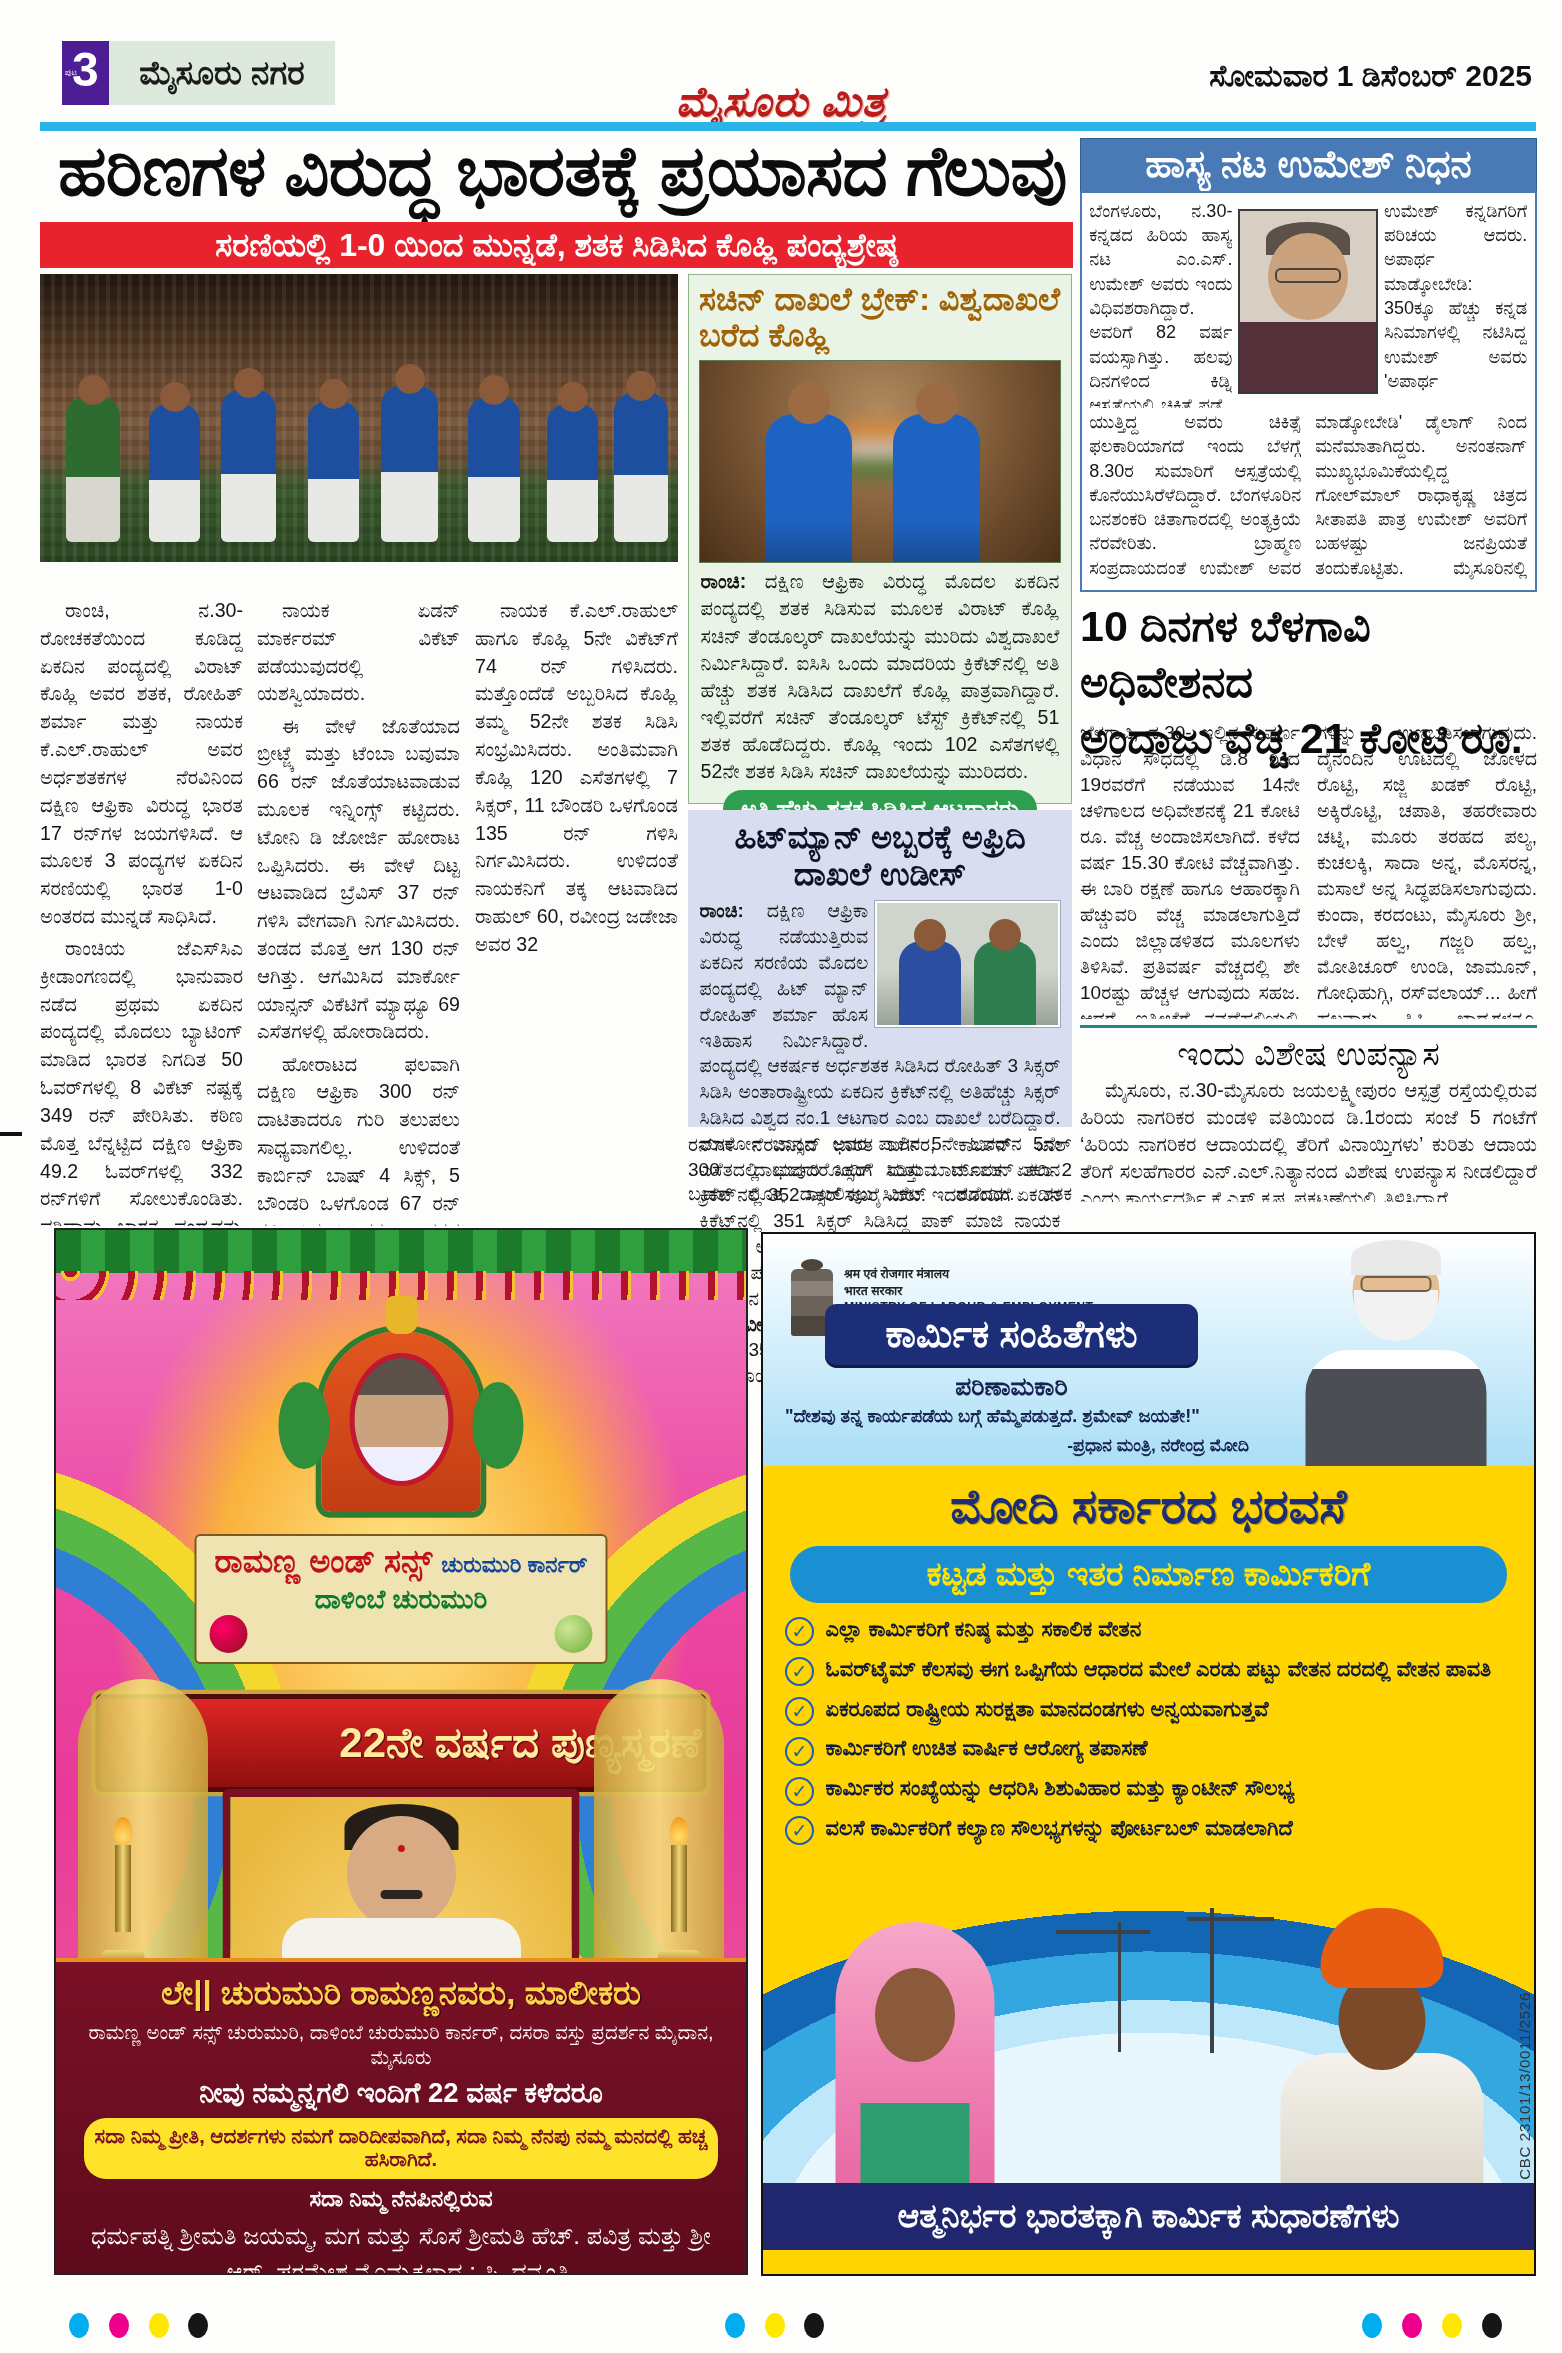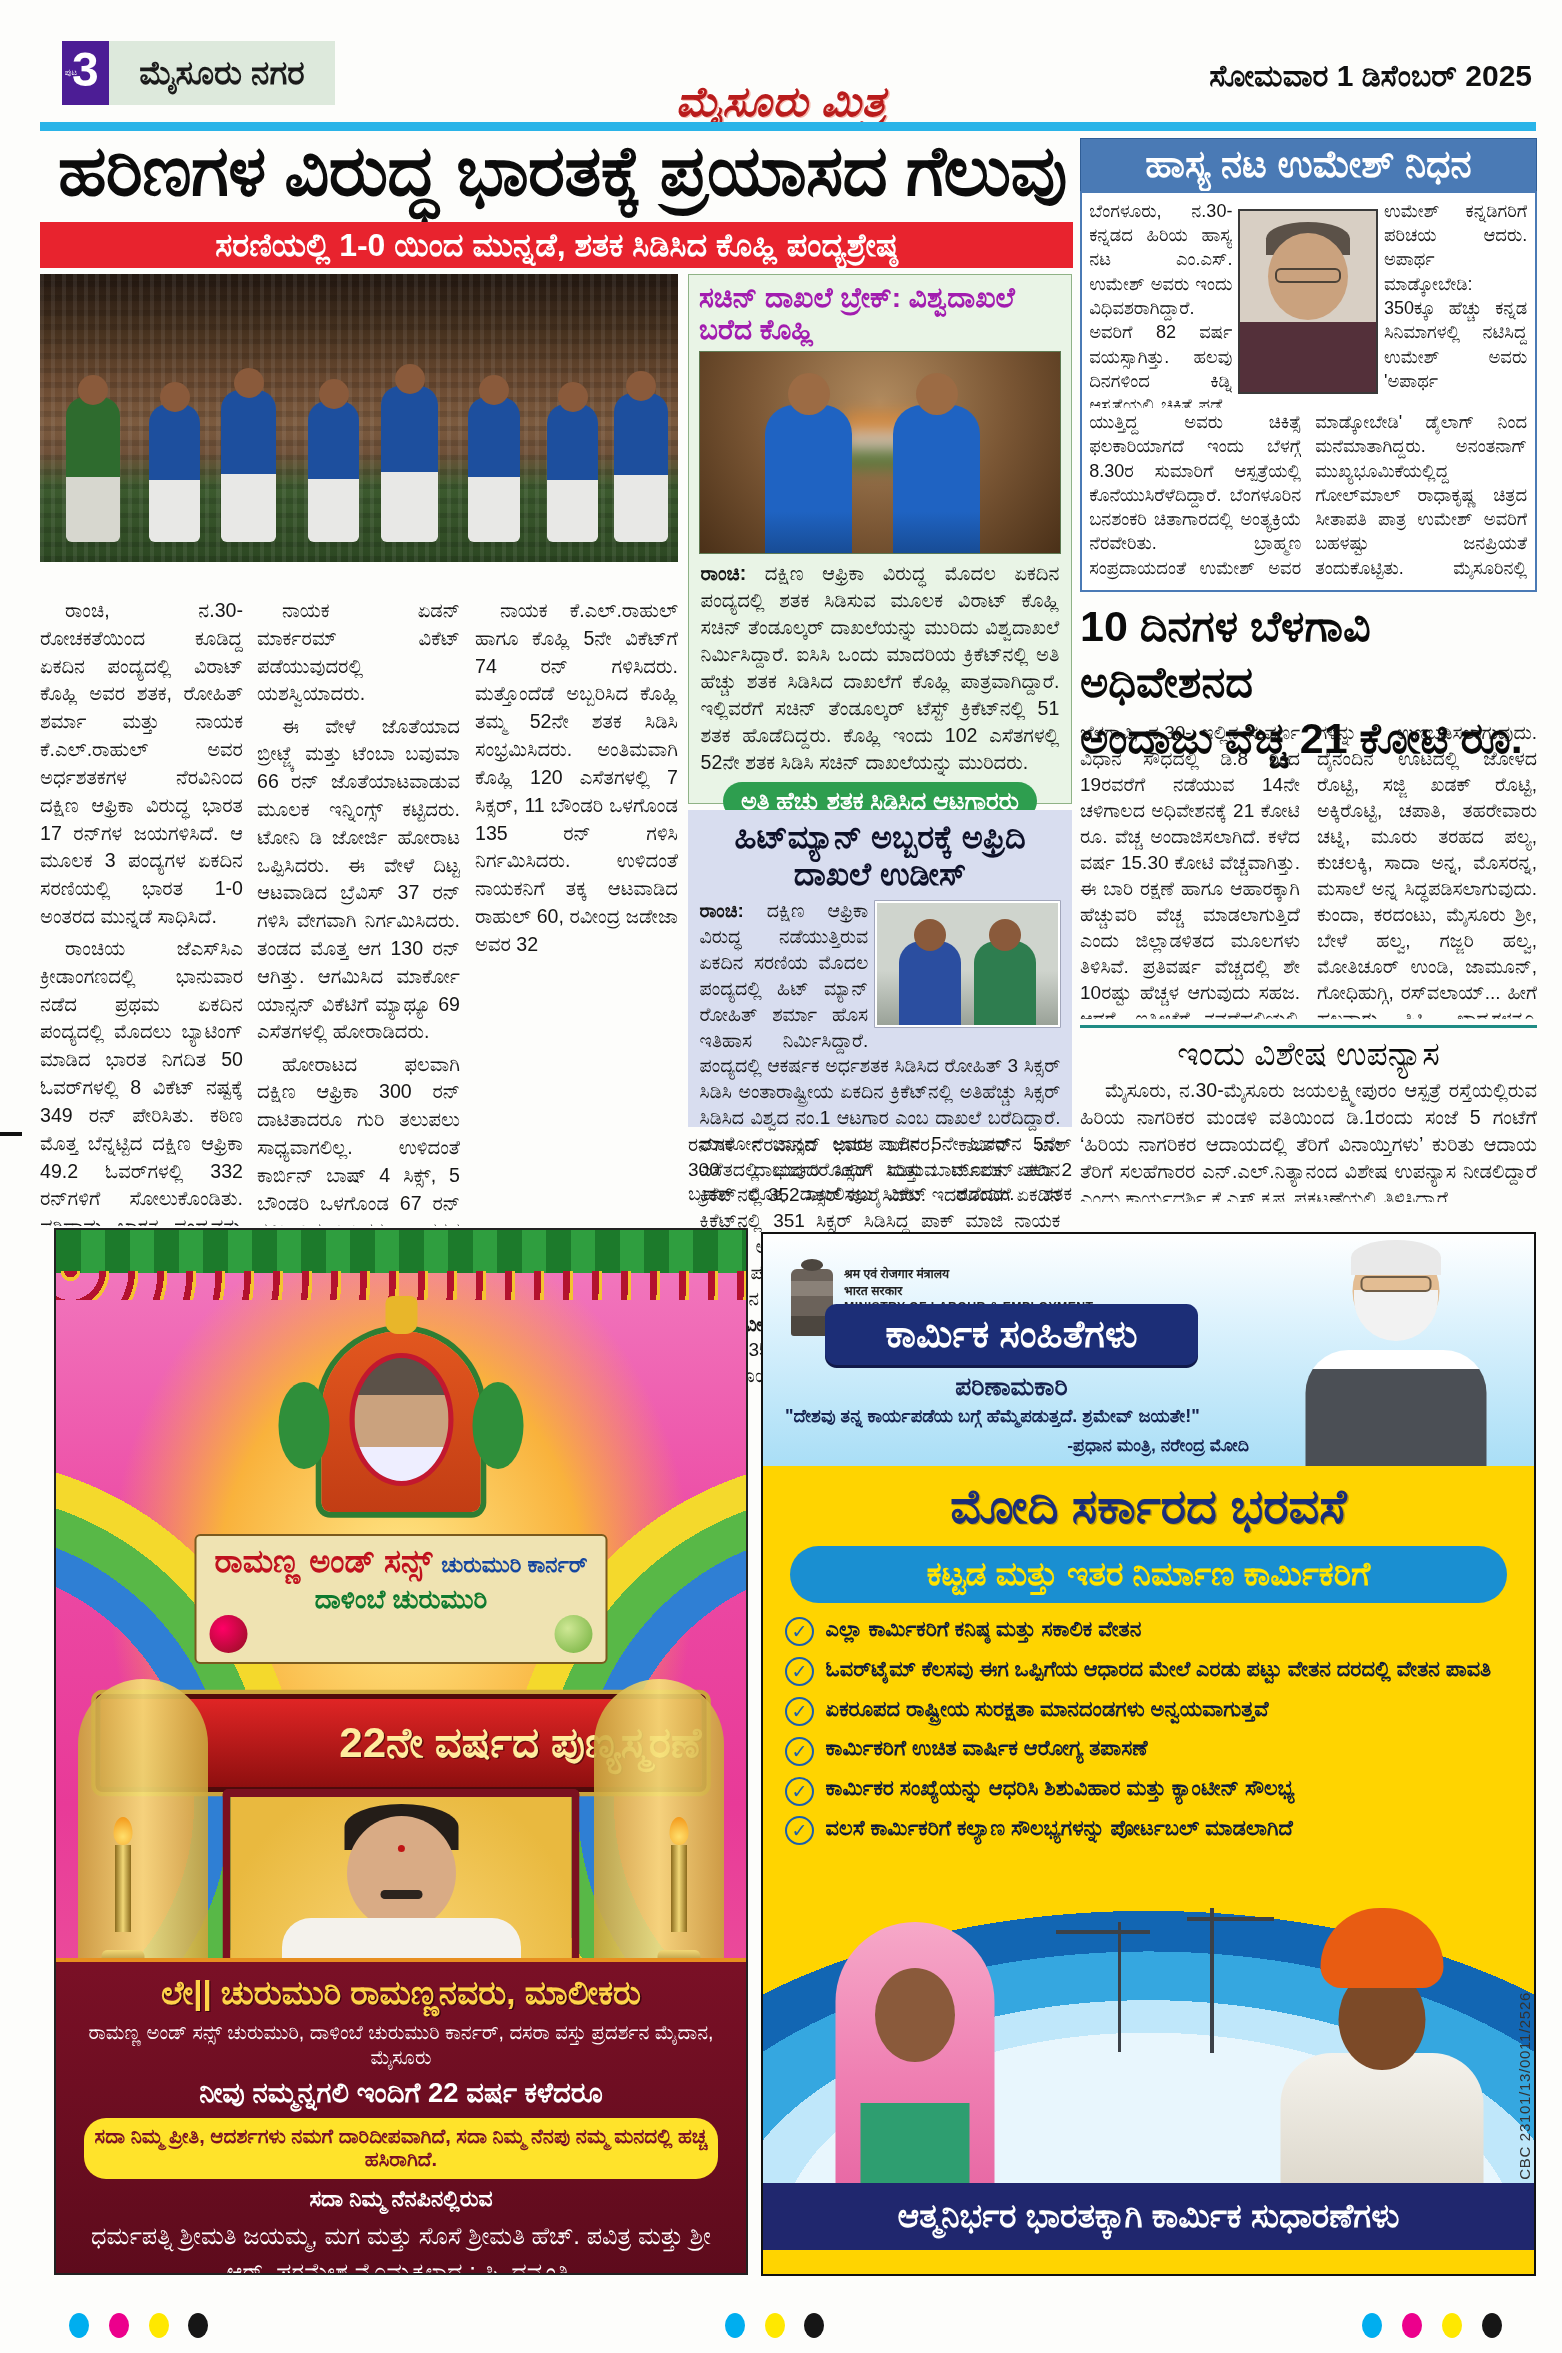--- a/index.html
+++ b/index.html
@@ -32,21 +32,21 @@
   .fig.blue{background:linear-gradient(180deg,#1d4f9e 0 55%,#e8e8e6 55% 100%);}
   .fig.green{background:linear-gradient(180deg,#2e6b2e 0 55%,#d7d7cf 55% 100%);}
 
   .newscols{left:40px;top:574px;width:638px;height:629px;margin-top:23px;}
   .ncol{position:absolute;top:0;width:203px;height:629px;overflow:hidden;font-size:19.6px;line-height:1.42;text-align:justify;}
   .ncol p{margin:0 0 4.3px;text-indent:25px;}
   .lede{font-weight:800;}
 
   
   .sachinbox{left:688px;top:274px;width:384px;height:530px;background:#e9f4e6;border:1.4px solid #8fb286;box-sizing:border-box;}
-  .sachinbox .bhl{margin:7.2px 10px 5.8px;font-size:28px;font-weight:800;color:#a21caf;line-height:1.12;}
+  .sachinbox .bhl{margin:7.2px 10px 5.8px;font-size:32px;font-weight:800;color:#a16207;line-height:1.12;}
   .photo-sachin{position:relative;margin:2.9px 10px;height:201px;overflow:hidden;border:0.7px solid #5d7a52;
     background:radial-gradient(circle at 50% 25%,#b08a5e 0%,#7a5634 55%,#4a3018 100%);}
   .duofig{position:absolute;bottom:-4.3px;width:87px;height:152px;border-radius:29px 29px 0 0;background:linear-gradient(180deg,#1f63c2 0 70%,#174a91 100%);}
   .duofig:before{content:"";position:absolute;left:50%;top:-32px;transform:translateX(-50%);width:42px;height:42px;border-radius:50%;background:#9c6b44;}
   .flagblur{position:absolute;left:40%;top:30%;width:101px;height:58px;filter:blur(7.2px);opacity:.55;
     background:linear-gradient(180deg,#f5902e 0 33%,#eee 33% 66%,#2e7d32 66%);}
   .sachinbox .cap{margin:5.8px 11.6px;font-size:19.6px;line-height:1.38;text-align:justify;}
   .pill{margin:4.3px auto 2.9px;width:82%;background:#2e9e4f;color:#fff;border-radius:29px;text-align:center;
         font-size:24px;font-weight:800;padding:5px 0;}
   .trow{display:flex;margin:2.9px 19px 0;font-size:22px;}

